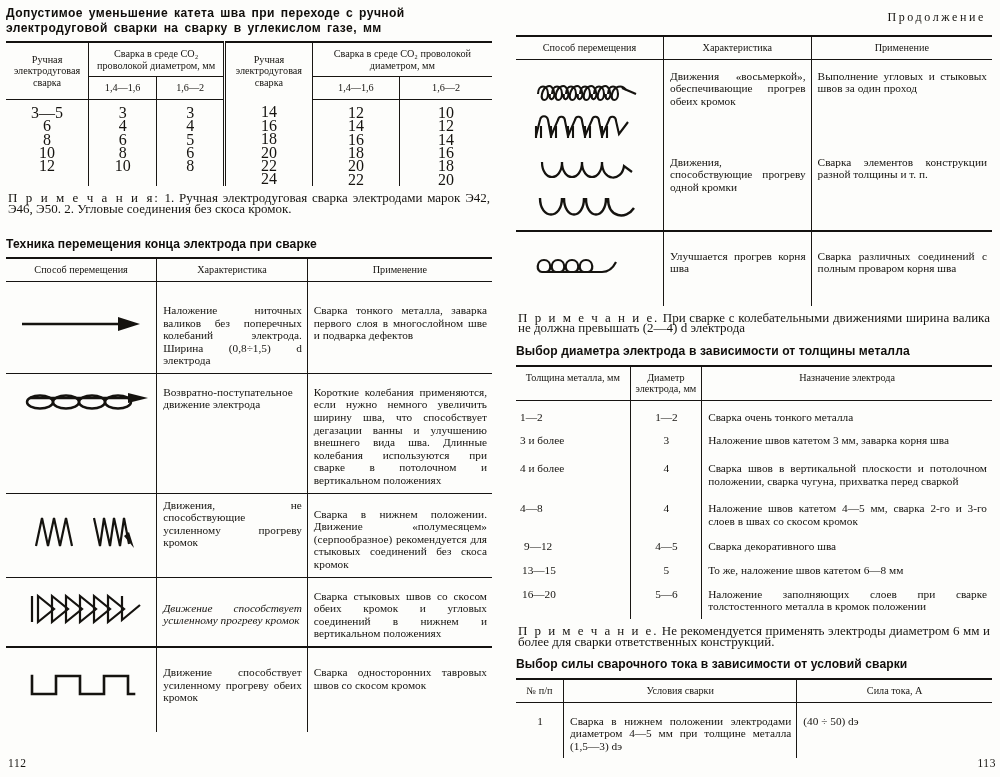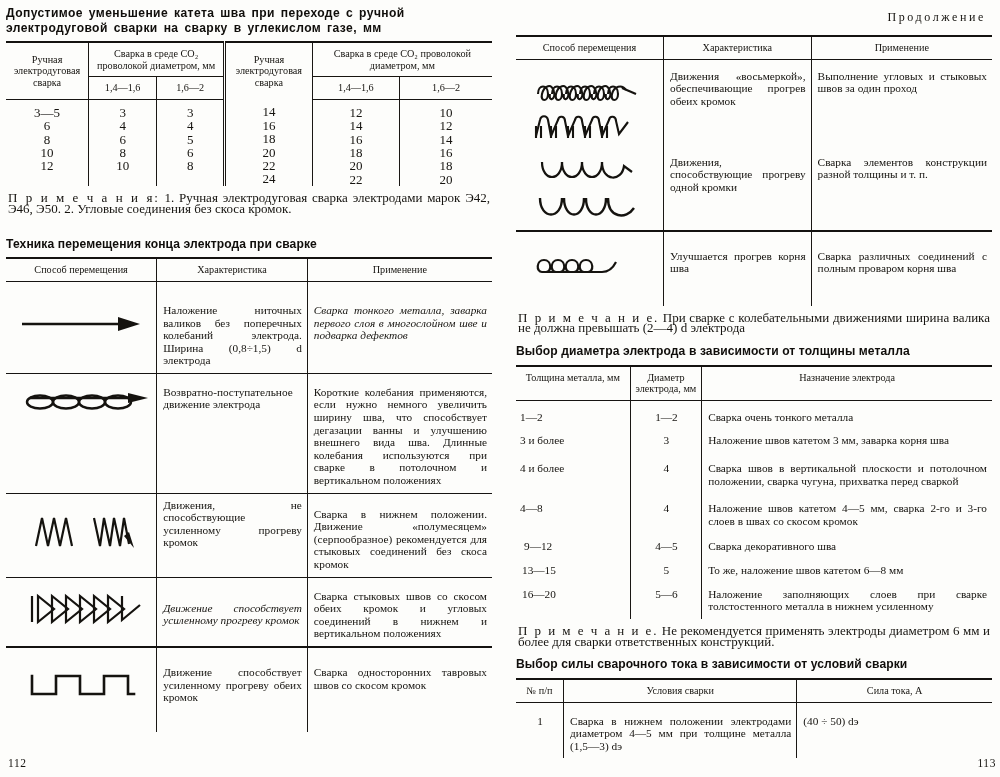--- a/index.html
+++ b/index.html
@@ -51,21 +51,21 @@
   .bt{border-top:2.1px solid #141210;}
   .bt-thin{border-top:1.1px solid #161412;}
   .bb-thin{border-bottom:1.1px solid #161412;}
   .bl{border-left:1.4px solid #1a1714;}
   .bl-dbl{border-left:3.6px double #1a1714;}
 
   .cell{padding:5px 5px 6px 6px;}
   .cell p{margin:0;}
   .just{text-align:justify;text-align-last:left;-moz-text-align-last:left;}
   .ctr{text-align:center;}
-  .num{text-align:center;font-size:13px;line-height:13.4px;}
+  .num{text-align:center;font-size:16px;line-height:13.4px;}
   .num div{white-space:nowrap;}
 
   .note{
     font-size:13px;
     line-height:10.8px;
     margin:7px 2px 0 2px;
     text-align:justify;
     font-family:"Liberation Serif", serif;
   }
   .note .nh{letter-spacing:1.8px;}
@@ -204,21 +204,21 @@
       <tr>
         <td class="figcell" style="padding-top:30px;">
           <svg width="150" height="22" viewBox="0 0 150 22">
             <path d="M14 12 H118" stroke="#15130f" stroke-width="2.6" fill="none"></path>
             <path d="M110 5 L132 12 L110 19 Z" fill="#15130f"></path>
           </svg>
         </td>
         <td class="cell bl just" style="padding-top:22px;">
           <p>Наложение ниточных валиков без поперечных колебаний электрода. Ширина (0,8÷1,5) d электрода</p>
         </td>
-        <td class="cell bl just" style="padding-top:22px;font-style:italic;">
+        <td class="cell bl just" style="padding-top:22px;">
           <p>Сварка тонкого металла, заварка первого слоя в многослойном шве и подварка дефектов</p>
         </td>
       </tr>
 
       <tr>
         <td class="figcell bt-thin" style="padding-top:14px;">
           <svg width="160" height="26" viewBox="0 0 160 26">
             <g fill="none" stroke="#15130f" stroke-width="2.4">
               <ellipse cx="32" cy="14" rx="13" ry="6.5"></ellipse>
               <ellipse cx="58" cy="14" rx="13" ry="6.5"></ellipse>
@@ -491,21 +491,21 @@
         </td>
       </tr>
       <tr>
         <td class="cell" style="padding-left:6px;">
           <p>16—20</p>
         </td>
         <td class="cell bl ctr">
           <p>5—6</p>
         </td>
         <td class="cell bl just">
-          <p>Наложение заполняющих слоев при сварке толстостенного металла в нижнем усиленному</p>
+          <p>Наложение заполняющих слоев при сварке толстостенного металла в кромок положении</p>
         </td>
       </tr>
     </tbody>
       </table>
 
     <div class="note">
       <span class="nh">П р и м е ч а н и е.</span>
       <span>Не рекомендуется применять электроды диаметром 6 мм и более для сварки ответственных конструкций.</span>
     </div>
 

